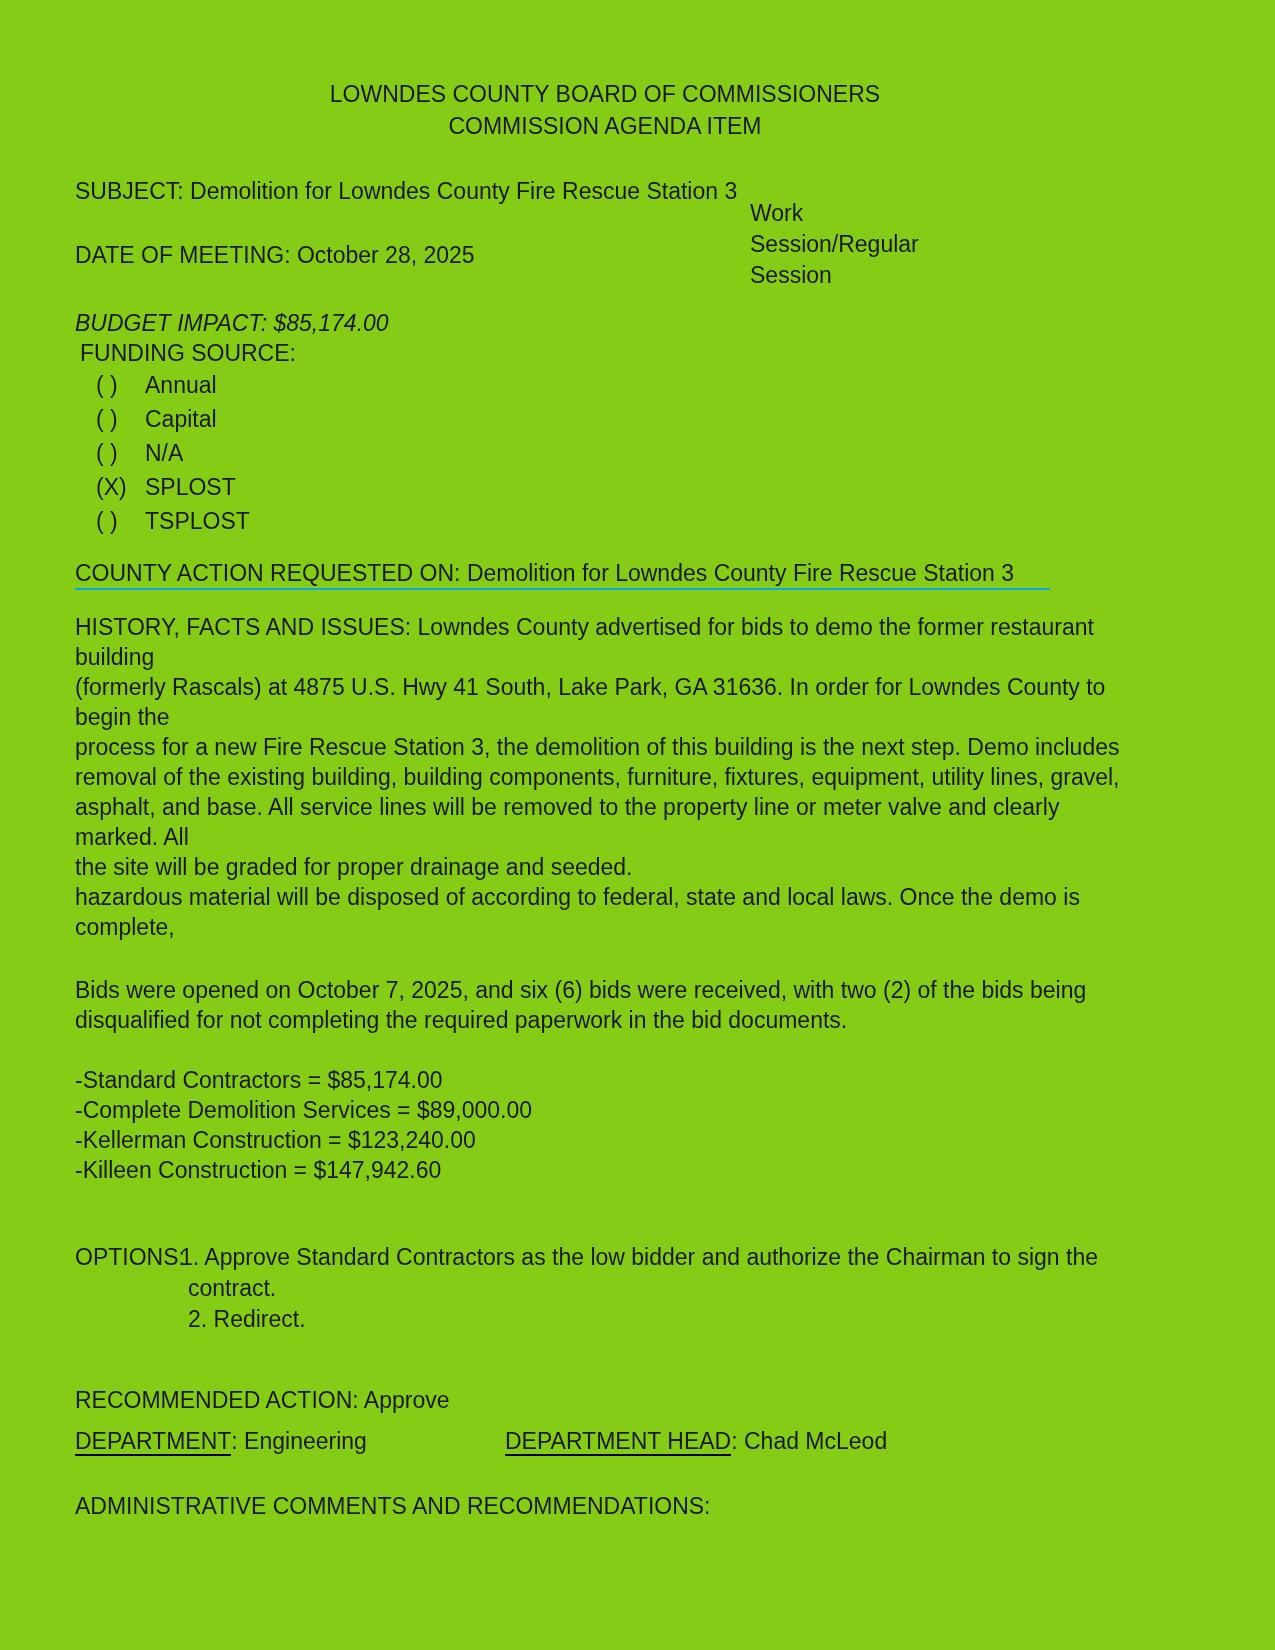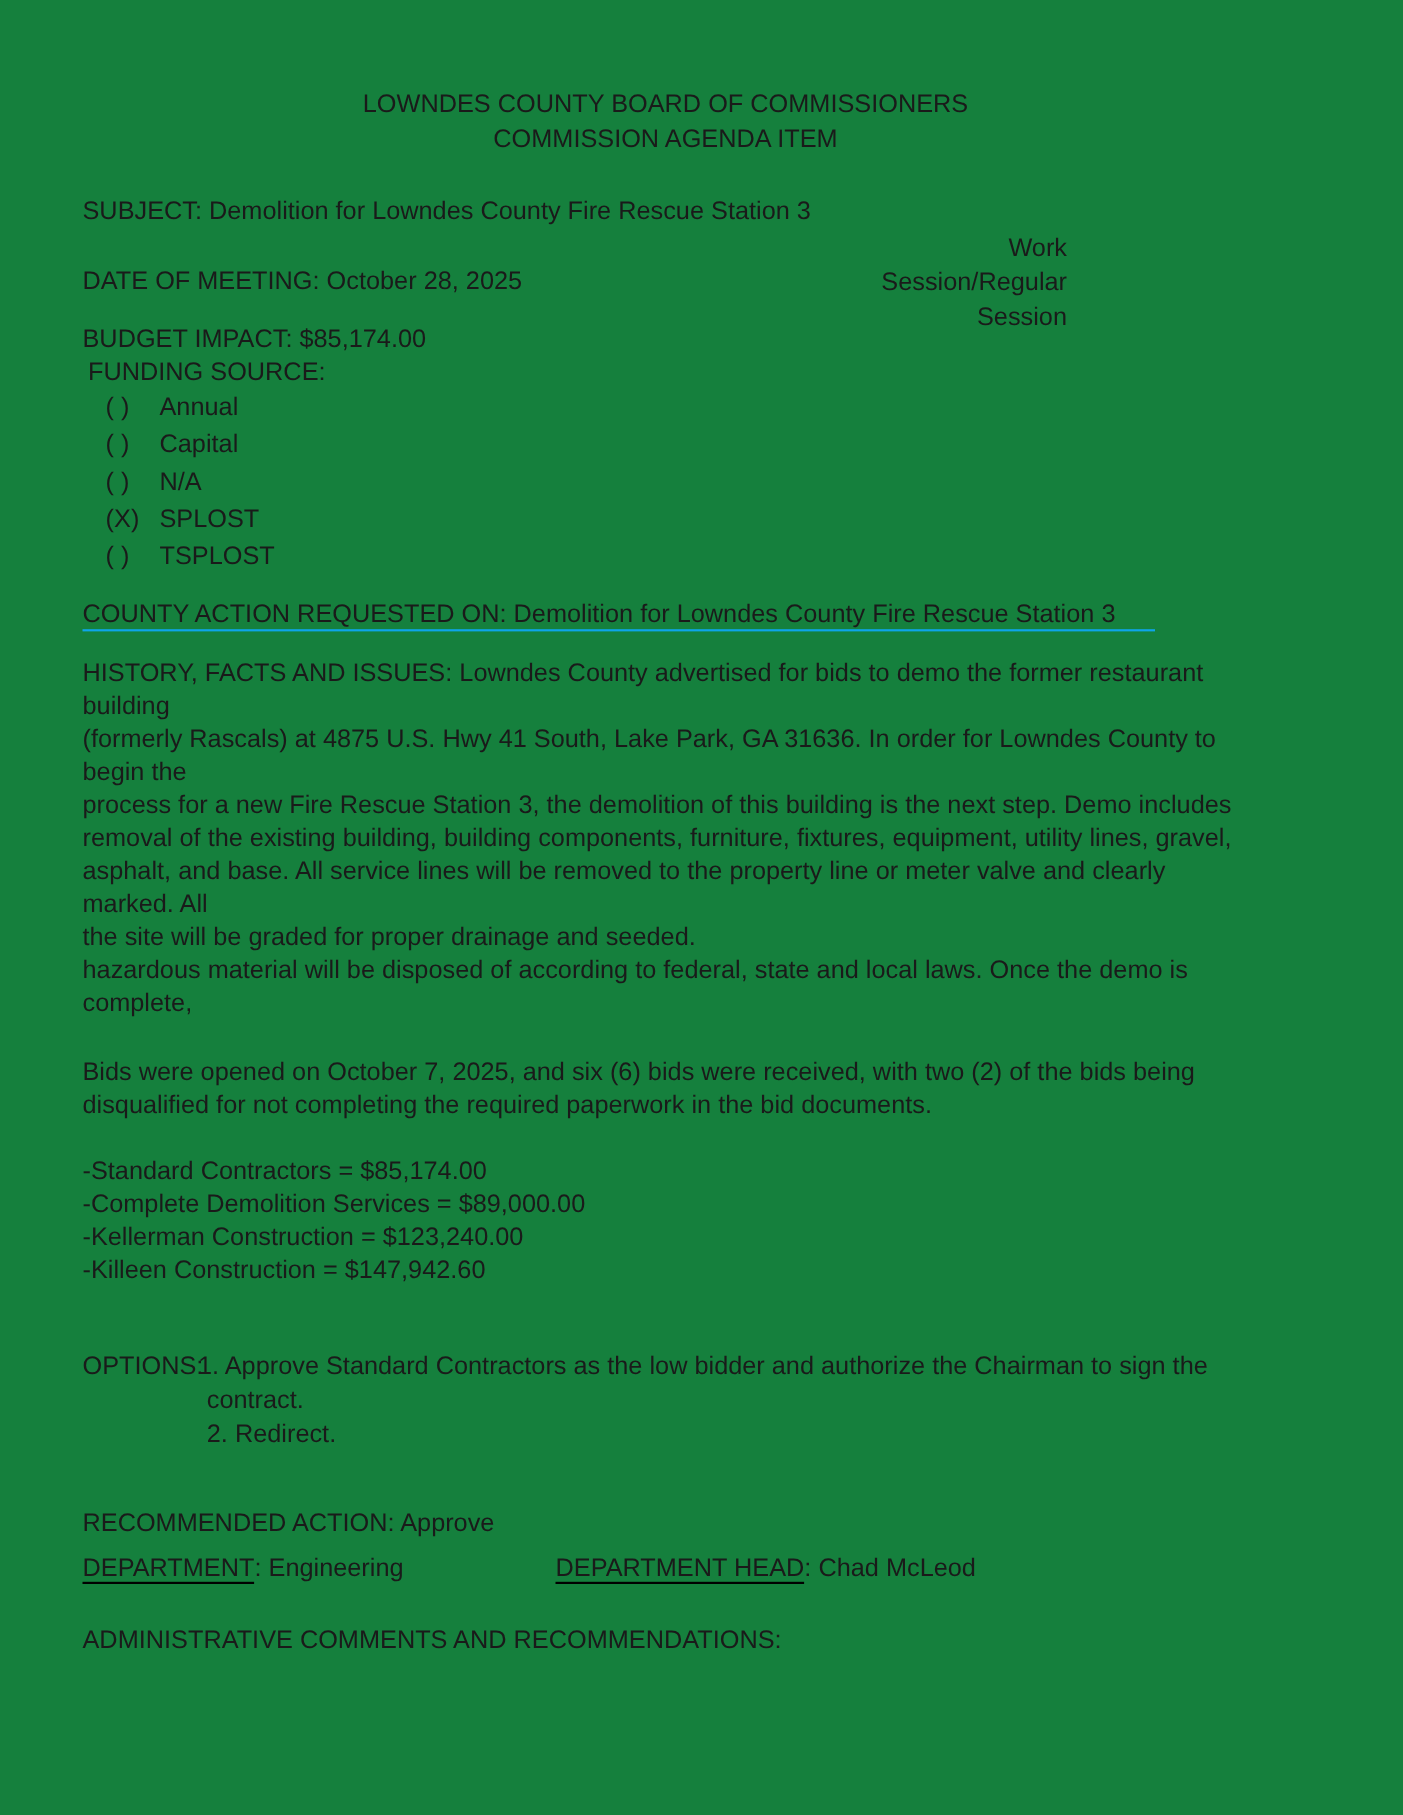--- a/index.html
+++ b/index.html
@@ -2,40 +2,39 @@
 <html><head>
 <meta charset="utf-8">
 <style>
   * { margin: 0; padding: 0; box-sizing: border-box; }
   html, body { background: #e8e8e8; }
   .page {
     position: relative;
     width: 1275px;
     height: 1650px;
     margin: 0 auto;
-    background: #15803d;
+    background: #84cc16;
     color: #1a1a1a;
     font-family: "Liberation Sans", "DejaVu Sans", sans-serif;
     font-size: 23px;
     line-height: 30px;
     padding: 78px 140px 0 75px;
     overflow: hidden;
   }
   .title-block { text-align: center; line-height: 32px; }
   .subject-line { margin-top: 34px; }
   .session-block {
     position: absolute;
     left: 750px;
-    top: 210px;
+    top: 198px;
     width: 220px;
     line-height: 31px;
-    text-align: right;
   }
   .date-line { margin-top: 34px; }
-  .budget-line { margin-top: 22px; }
+  .budget-line { margin-top: 38px; font-style: italic; }
   .funding-label { padding-left: 5px; }
   .fund-list { margin-top: 2px; margin-left: 21px; }
   .fund-item { display: flex; margin-bottom: 4px; }
   .fund-item .mark { width: 49px; flex: 0 0 49px; }
   .county-action-line { margin-top: 22px; }
   .county-action-line .ca-inner {
     display: inline-block;
     border-bottom: 2px solid #0ea5e9;
     padding-right: 36px;
   }

